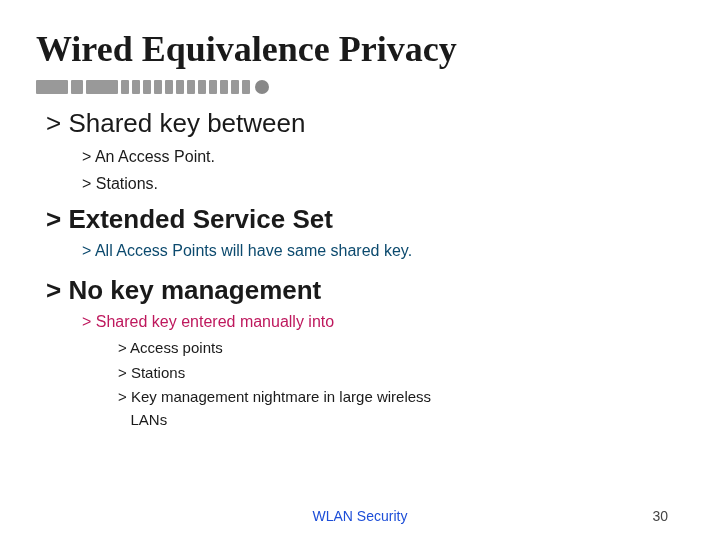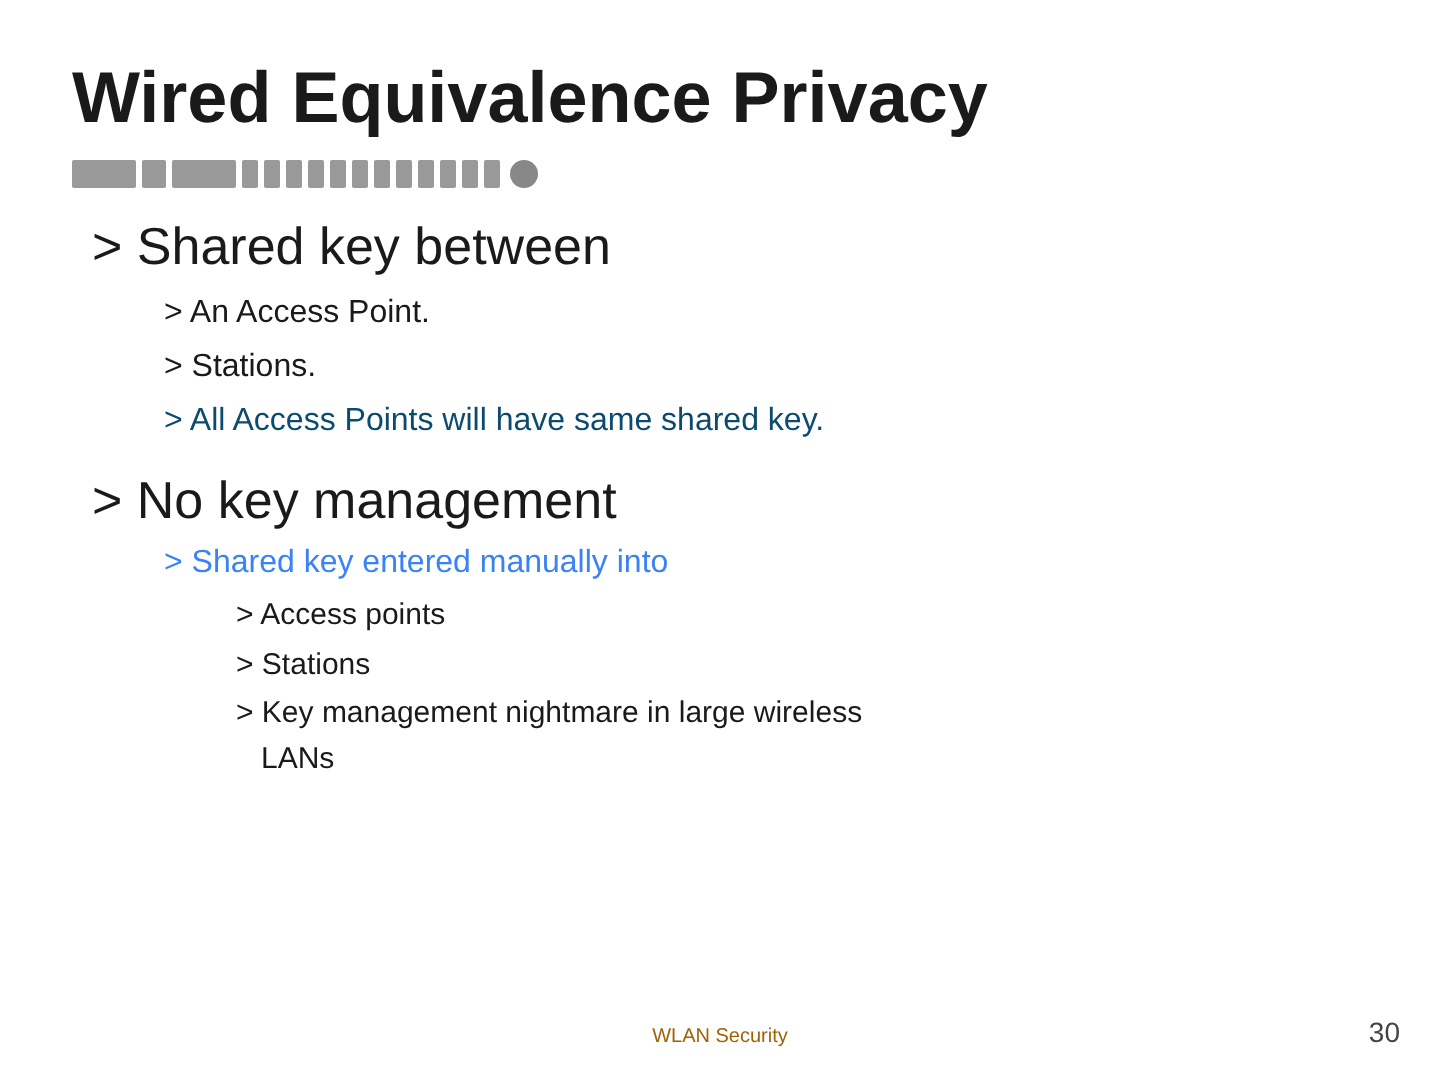--- a/index.html
+++ b/index.html
@@ -19,21 +19,21 @@
       background: #ffffff;
       padding: 28px 36px 20px 36px;
       position: relative;
     }
 
     .title {
       font-size: 36px;
       font-weight: bold;
       color: #1a1a1a;
       margin-bottom: 10px;
-      font-family: Liberation Sans, sans-serif;
+      font-family: Liberation Serif, serif;
     }
 
     
     .deco-bar {
       display: flex;
       align-items: center;
       gap: 3px;
       margin-bottom: 14px;
       height: 14px;
     }
@@ -94,29 +94,29 @@
     .bullet-h2b {
       font-size: 16px;
       color: #0c4a6e;
       margin-left: 36px;
       margin-bottom: 12px;
       line-height: 1.5;
     }
 
     .bullet-h1c {
       font-size: 26px;
-      font-weight: normal;
+      font-weight: bold;
       color: #1a1a1a;
       margin-bottom: 4px;
       margin-top: 8px;
     }
 
     .bullet-h2c {
       font-size: 16px;
-      color: #3b82f6;
+      color: #be185d;
       margin-left: 36px;
       margin-bottom: 3px;
       line-height: 1.5;
     }
 
     .bullet-h3 {
       font-size: 15px;
       color: #1a1a1a;
       margin-left: 72px;
       margin-bottom: 2px;
@@ -127,30 +127,30 @@
       position: absolute;
       bottom: 16px;
       left: 0;
       right: 0;
       display: flex;
       justify-content: center;
       align-items: center;
     }
 
     .footer-text {
-      font-size: 10px;
-      color: #a16207;
+      font-size: 14px;
+      color: #1d4ed8;
       margin: 0 36px;
     }
 
     .footer-page {
       font-size: 14px;
       color: #444444;
       position: absolute;
-      right: 20px;
+      right: 52px;
       bottom: 16px;
       margin-top: 14px;
     }
   </style>
 </head>
 <body>
 
 <div class="slide">
 
   <div class="title">Wired Equivalence Privacy</div>
@@ -173,20 +173,21 @@
     <div class="seg" style="width:8px"></div>
     <div class="circle"></div>
   </div>
 
   <div class="content">
 
     <div class="bullet-h1">&gt; Shared key between</div>
     <div class="bullet-h2">&gt; An Access Point.</div>
     <div class="bullet-h2">&gt; Stations.</div>
 
+    <div class="bullet-h1b">&gt; Extended Service Set</div>
     <div class="bullet-h2b">&gt; All Access Points will have same shared key.</div>
 
     <div class="bullet-h1c">&gt; No key management</div>
     <div class="bullet-h2c">&gt; Shared key entered manually into</div>
     <div class="bullet-h3">&gt; Access points</div>
     <div class="bullet-h3">&gt; Stations</div>
     <div class="bullet-h3">&gt; Key management nightmare in large wireless<br>&nbsp;&nbsp; LANs</div>
 
   </div>
 

